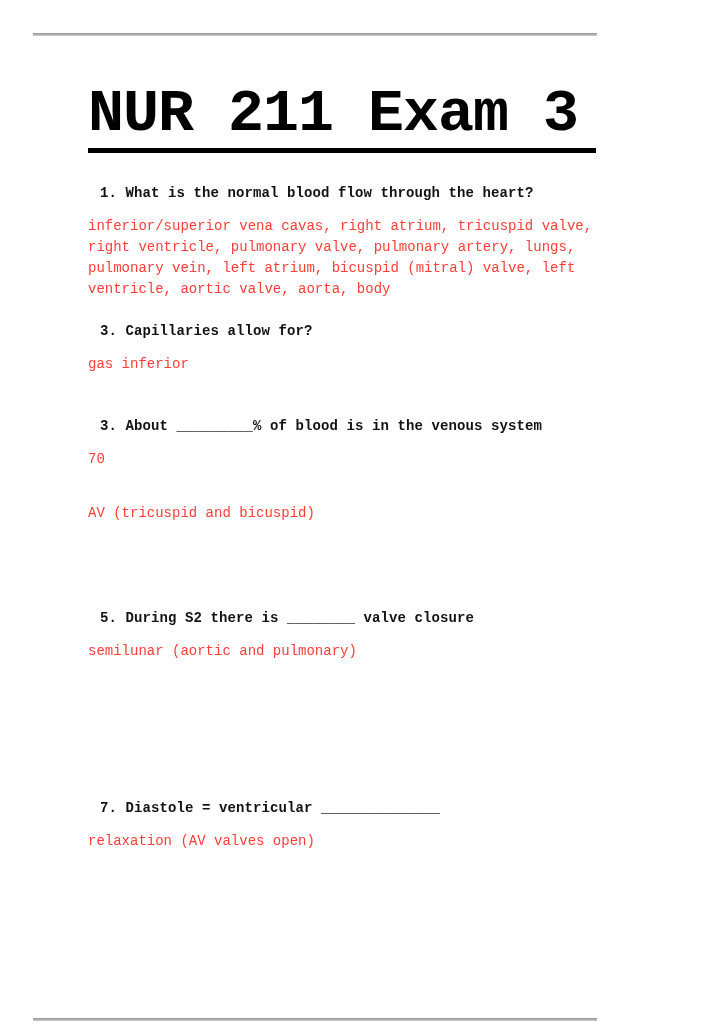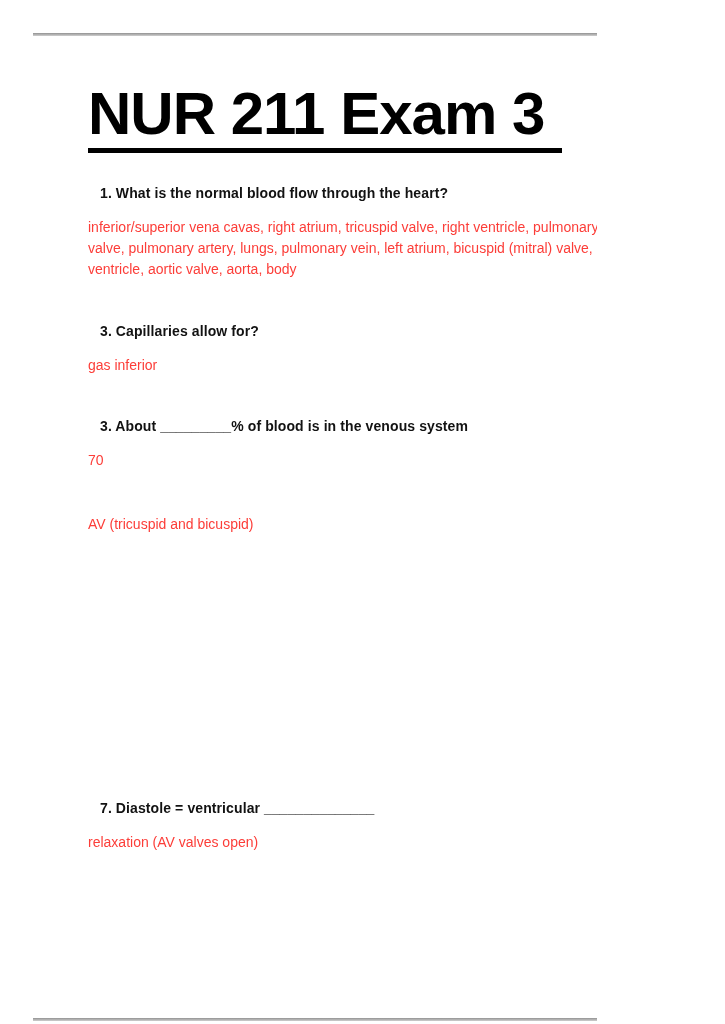--- a/index.html
+++ b/index.html
@@ -5,21 +5,21 @@
   html, body {
     margin: 0;
     padding: 0;
     background: #ffffff;
   }
   .page {
     position: relative;
     width: 597px;
     height: 1024px;
     background: #ffffff;
-    font-family: Liberation Sans, sans-serif;
+    font-family: Liberation Mono, monospace;
     overflow: hidden;
   }
   .rule {
     position: absolute;
     left: 33px;
     width: 657px;
     height: 3px;
     background: linear-gradient(to bottom, #929292, #cfcfcf);
   }
   .rule-top { top: 33px; }
@@ -45,21 +45,21 @@
   }
   .question {
     margin: 12px;
     font-size: 14px;
     line-height: 21px;
     font-weight: bold;
     color: #121212;
     letter-spacing: 0.1px;
   }
   .answer {
-    margin: 13px 0 0 0;
+    margin: 2px 0 0 0;
     font-size: 14px;
     line-height: 21px;
     font-weight: normal;
     color: #fc3d38;
   }
 </style>
 </head>
 <body>
 
 <div class="page">
@@ -80,20 +80,24 @@
 
   <section class="qa" style="top:404px">
     <p class="question">3. About _________% of blood is in the venous system</p>
     <p class="answer">70</p>
   </section>
 
   <section class="qa" style="top:501px">
     <p class="answer">AV (tricuspid and bicuspid)</p>
   </section>
 
+  <section class="qa" style="top:596px">
+    <p class="question">5. During S2 there is ________ valve closure</p>
+    <p class="answer">semilunar (aortic and pulmonary)</p>
+  </section>
 
 
   <section class="qa" style="top:786px">
     <p class="question">7. Diastole = ventricular ______________</p>
     <p class="answer">relaxation (AV valves open)</p>
   </section>
 
   <div class="rule rule-bottom"></div>
 
 </div>

